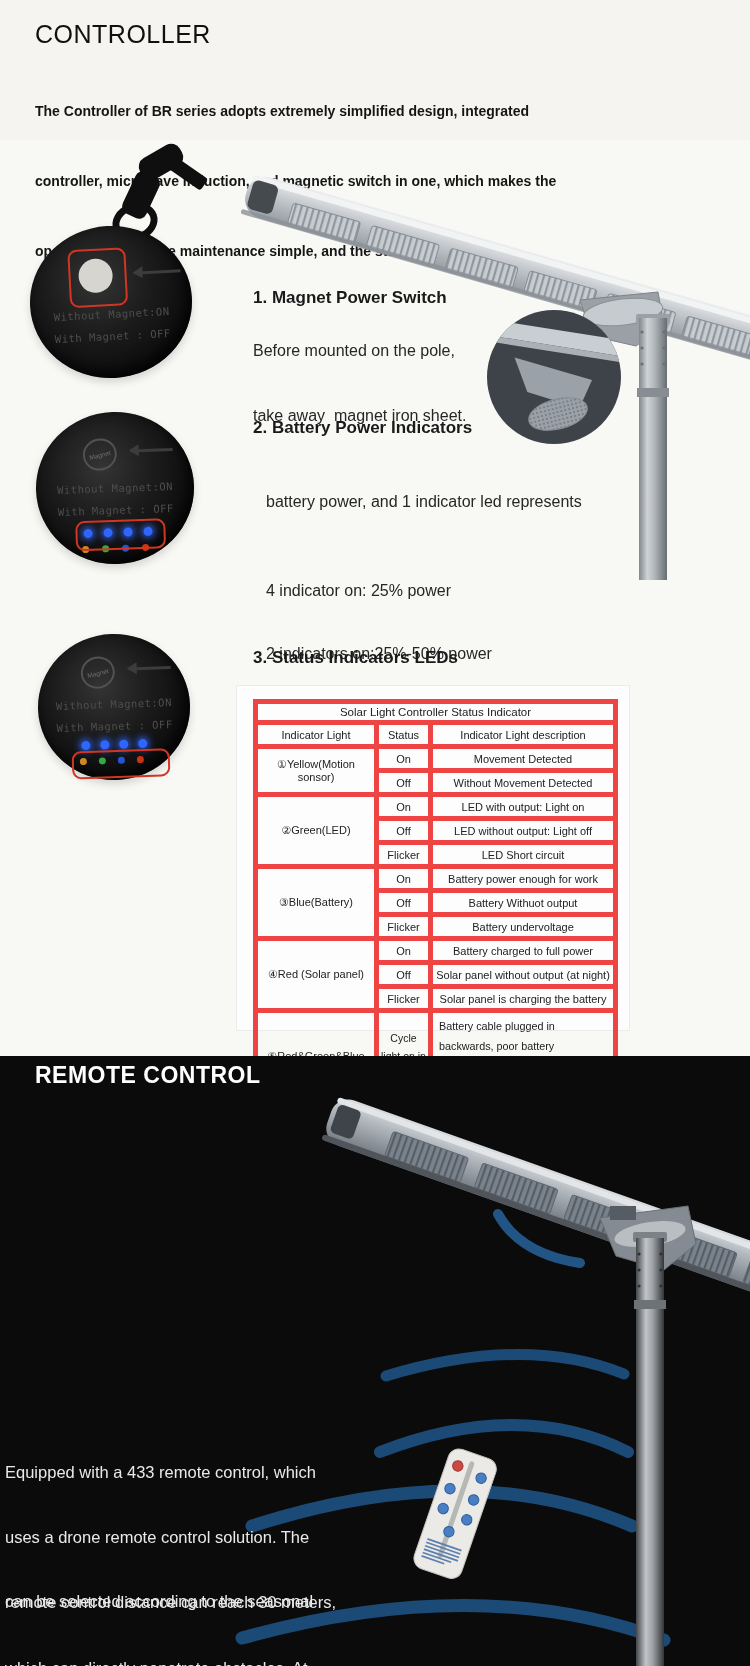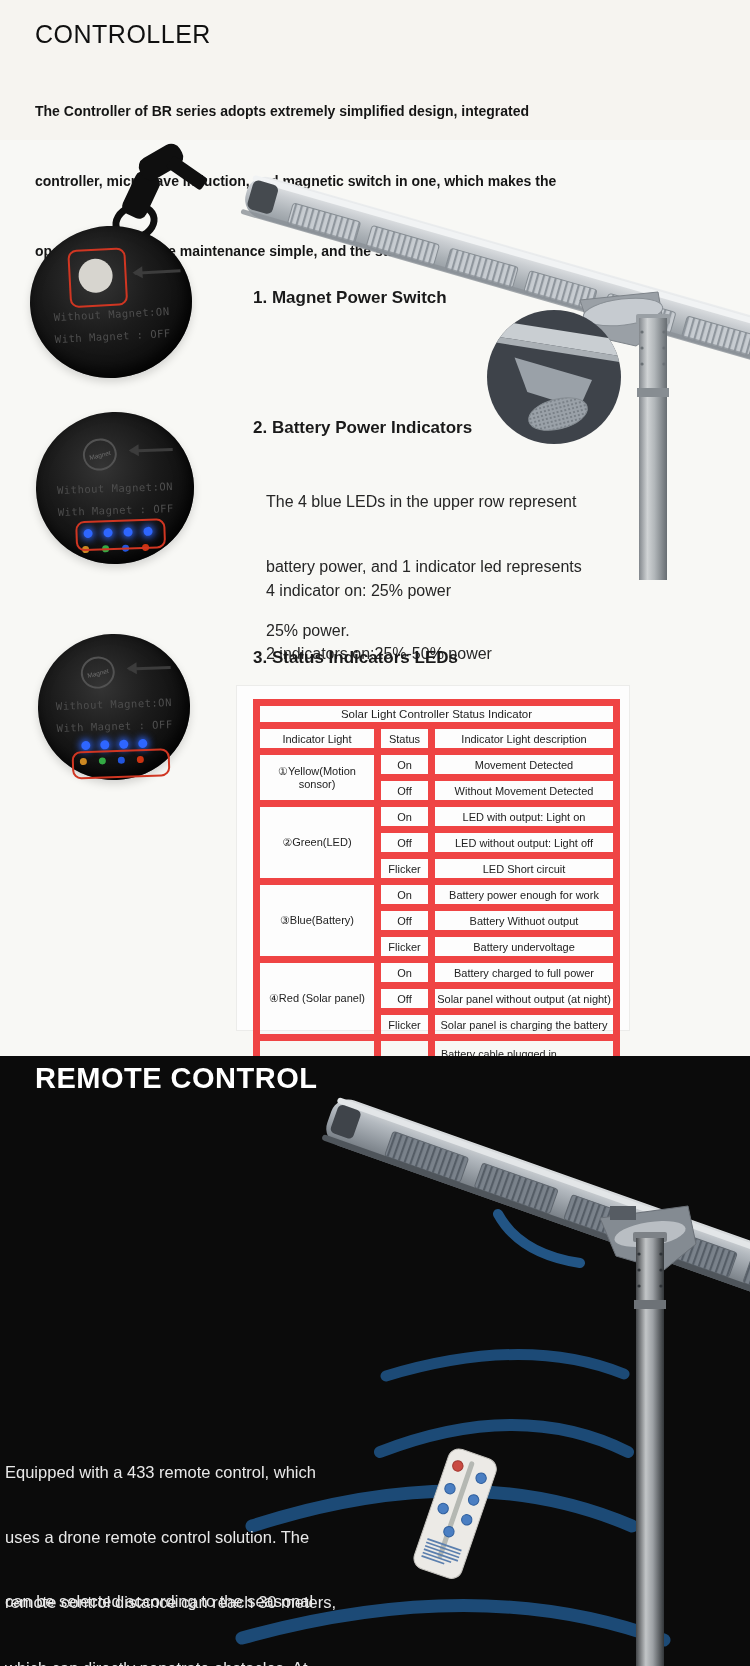--- a/index.html
+++ b/index.html
@@ -39,30 +39,30 @@
 
   
   .ms{position:absolute;background:#0f0f0f;}
   .ms-ring{position:absolute;width:32px;height:24px;border:7px solid #0f0f0f;border-radius:50%;
            background:transparent;transform:rotate(-20deg);}
 
   
   .table-card{left:237px;top:686px;width:392px;height:344px;background:#fdfdfd;box-shadow:0 0 0 1px #ececea;}
   table.status{border-collapse:collapse;margin:13px 0 0 16px;width:360px;color:#222;
                font-size:11px;font-family:"Liberation Sans",sans-serif;table-layout:fixed;}
-  table.status td{border:7px solid #ef4444;text-align:center;padding:0 2px;height:19px;overflow:hidden;}
+  table.status td{border:5px solid #ef4444;text-align:center;padding:0 2px;height:19px;overflow:hidden;}
   table.status tr.t-title td{height:16px;font-size:11.5px;}
   table.status col.c1{width:121px;} table.status col.c2{width:54px;} table.status col.c3{width:185px;}
   table.status tr.big td{height:auto;}
   table.status tr.big .desc{text-align:left;padding:4px 6px;line-height:1.85;font-size:10.8px;}
   table.status tr.big .stat{line-height:1.8;font-size:10.5px;padding:2px 1px;height:66px;}
 
   
   .r-section{position:absolute;left:0;top:1056px;width:750px;height:610px;background:#0b0b0b;}
-  .r-title{left:35px;top:6px;font-size:29px;font-weight:bold;color:#fff;letter-spacing:.5px;}
+  .r-title{left:35px;top:6px;font-size:23px;font-weight:bold;color:#fff;letter-spacing:.5px;}
   .r-text{font-size:16.5px;color:#e9e9e9;line-height:21.8px;white-space:pre;}
 </style>
 </head>
 <body>
 
 <div class="page">
 
   <div class="c-section">
     <div class="photo-area"></div>
 
@@ -144,20 +144,24 @@
 
     <div class="disc" style="left:30px;top:226px;width:162px;height:152px;transform:rotate(-3deg);">
       <div class="white-dot" style="left:50px;top:32px;"></div>
       <div class="red-box" style="left:40px;top:22px;width:54px;height:54px;"></div>
       <div class="arr" style="left:106px;top:47px;width:46px;"></div>
       <div class="d-line" style="top:82px;">Without Magnet:ON</div>
       <div class="d-line" style="top:104px;">With Magnet : OFF</div>
     </div>
 
     <div class="abs f-head" style="left:253px;top:288px;">1. Magnet Power Switch</div>
+    <div class="abs f-text" style="left:253px;top:297px;">
+      <div>Before mounted on the pole,</div>
+      <div>take away  magnet iron sheet.</div>
+    </div>
 
     <div class="disc" style="left:36px;top:412px;width:158px;height:152px;transform:rotate(-2deg);">
       <div class="magnet-ring" style="left:48px;top:26px;width:30px;height:28px;">
         <span>Magnet</span>
       </div>
       <div class="arr" style="left:96px;top:38px;width:42px;"></div>
       <div class="d-line" style="top:70px;">Without Magnet:ON</div>
       <div class="d-line" style="top:92px;">With Magnet : OFF</div>
       <div class="led led-blue" style="left:46px;top:116px;"></div>
       <div class="led led-blue" style="left:66px;top:116px;"></div>
@@ -165,23 +169,21 @@
       <div class="led led-blue" style="left:106px;top:116px;"></div>
       <div class="led led-s" style="left:44px;top:133px;background:#cc8822;"></div>
       <div class="led led-s" style="left:64px;top:133px;background:#33aa44;"></div>
       <div class="led led-s" style="left:84px;top:133px;background:#2255dd;"></div>
       <div class="led led-s" style="left:104px;top:133px;background:#cc3311;"></div>
       <div class="red-box" style="left:38px;top:108px;width:86px;height:26px;"></div>
     </div>
 
     <div class="abs f-head" style="left:253px;top:418px;">2. Battery Power Indicators</div>
     <div class="abs f-text" style="left:266px;top:448px;">
-      <div>The 4 blue LEDs in the upper row represent</div>
       <div>battery power, and 1 indicator led represents</div>
-      <div>25% power.</div>
     </div>
     <div class="abs f-list" style="left:266px;top:540px;">
       <div>4 indicator on: 25% power</div>
       <div>2 indicators on:25%-50% power</div>
       <div>3 indicators on:50%-75% power</div>
       <div>4 indicators on:75%-100% power</div>
     </div>
 
     <div class="disc" style="left:38px;top:634px;width:152px;height:146px;transform:rotate(-2deg);">
       <div class="magnet-ring" style="left:44px;top:22px;width:30px;height:28px;">

